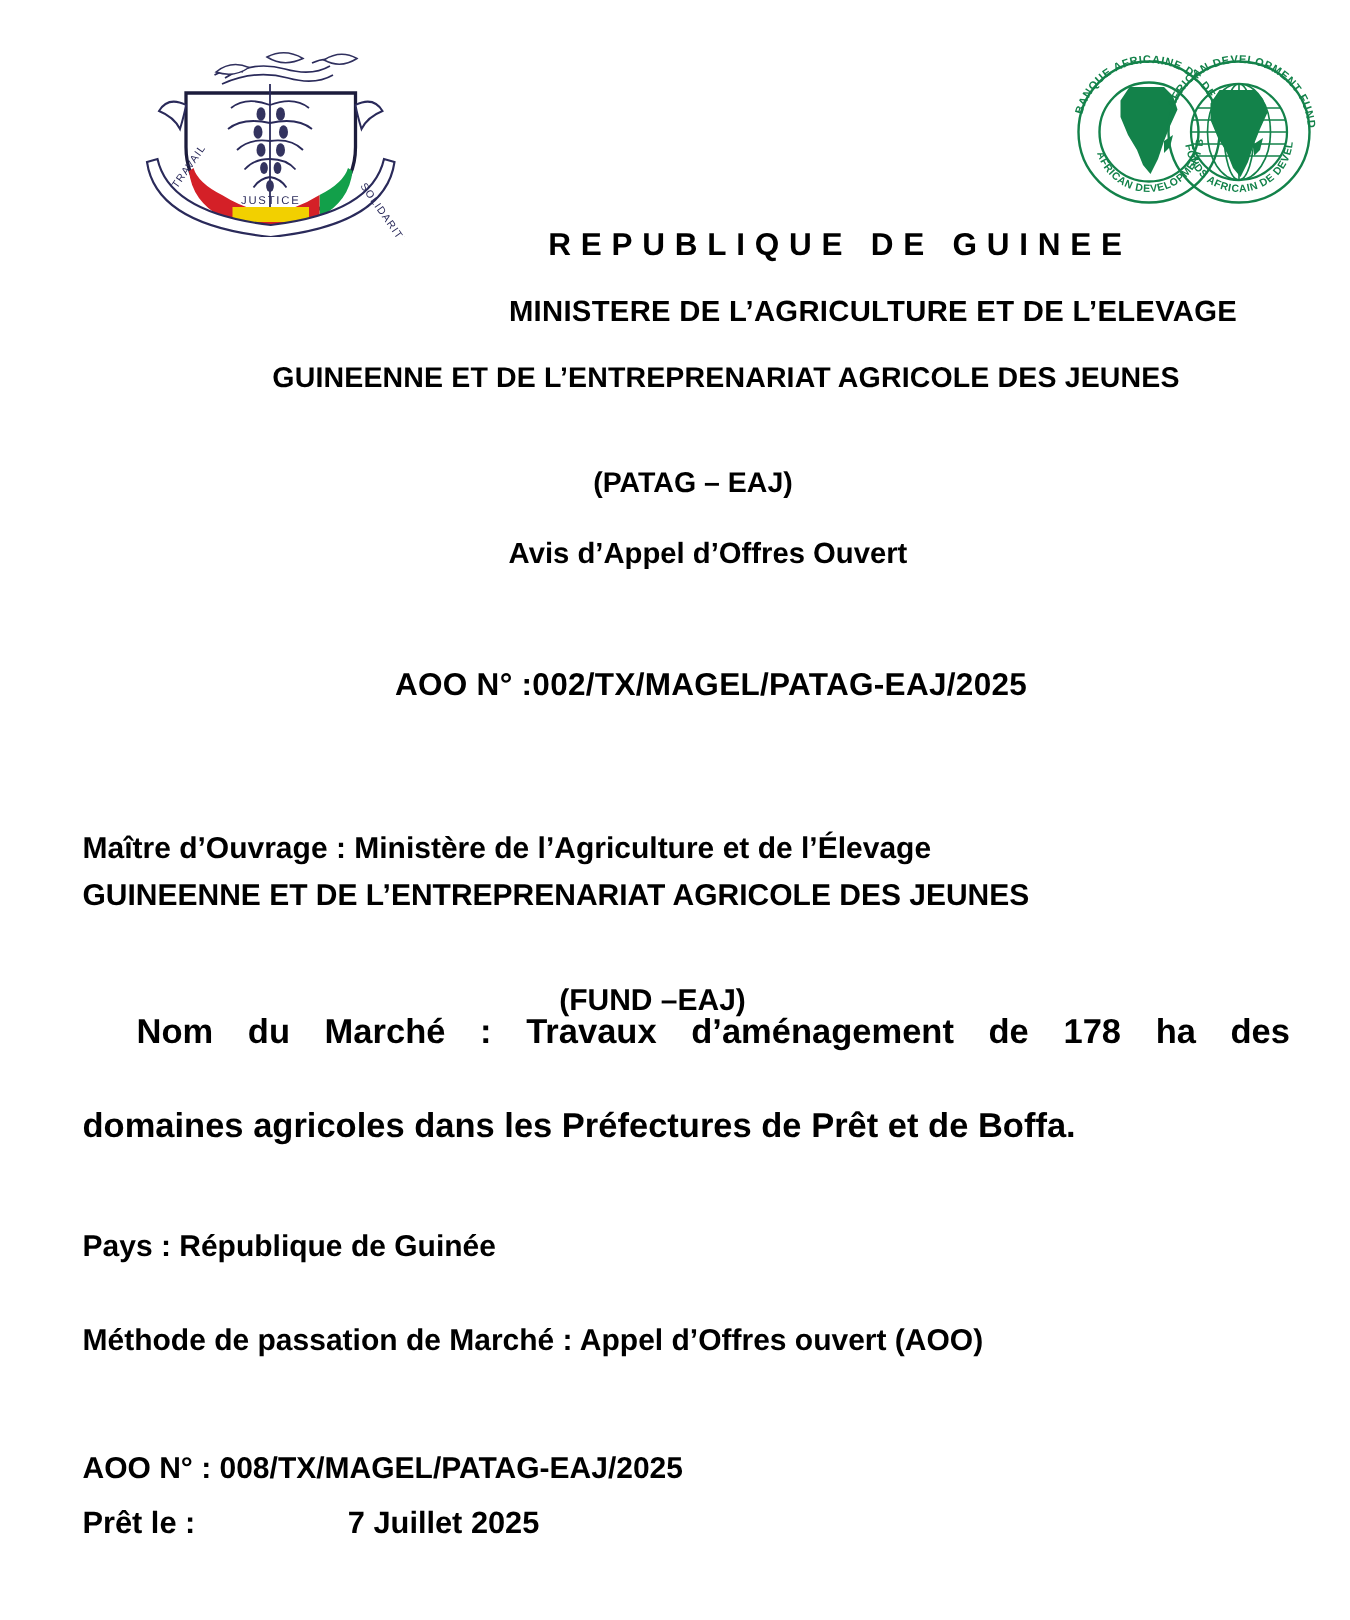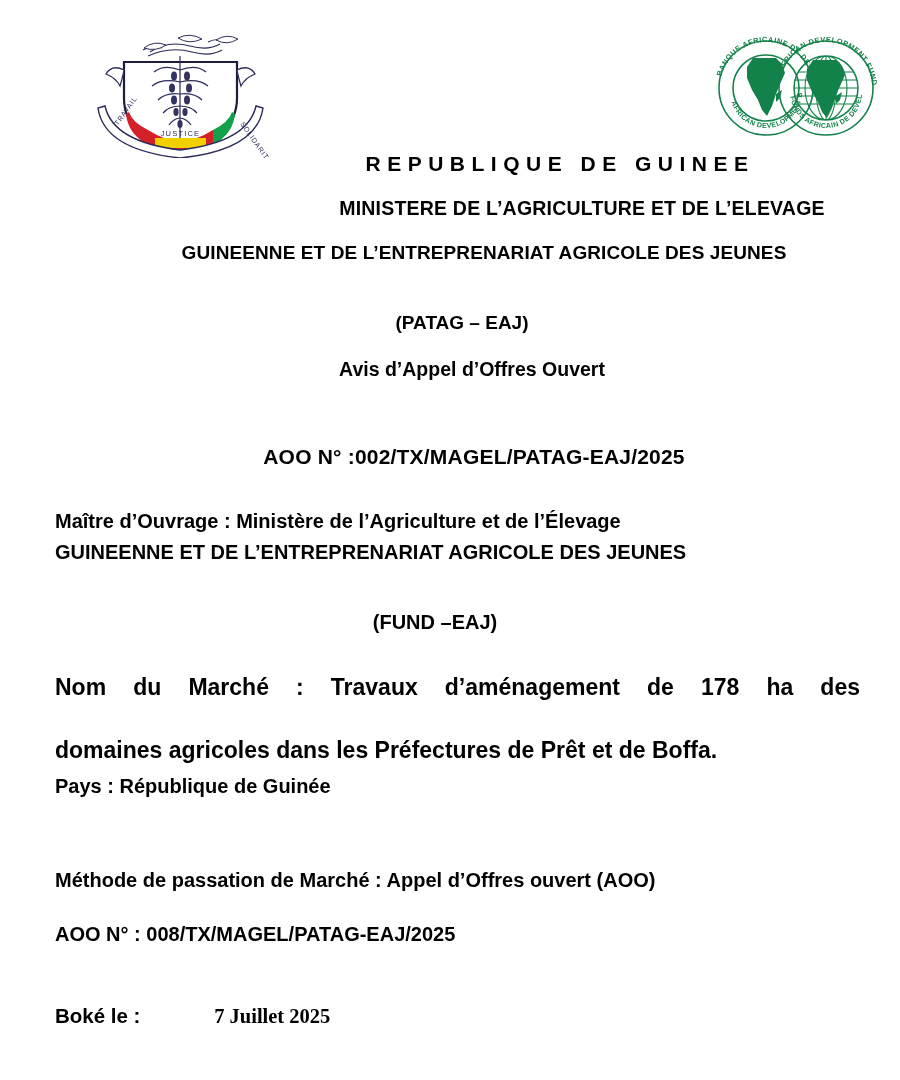--- a/index.html
+++ b/index.html
@@ -81,20 +81,21 @@
   
   .body-block {
     position: absolute;
     left: 55px;
     width: 800px;
     font-weight: bold;
   }
   .row {
     font-size: 20px;
     line-height: 1.42;
+    margin-top: 45px;
   }
   .maitre { top: 507px; }
   .projet-line {
     top: 538px;
     text-align: justify;
     text-justify: inter-word;
   }
   .projet-line .ln1 {
     display: block;
     text-align: justify;
@@ -112,39 +113,39 @@
   }
 
   .nom-marche {
     top: 672px;
     font-size: 23px;
     line-height: 1.38;
     text-align: justify;
     text-justify: inter-word;
     width: 805px;
   }
-  .nom-marche .nm1 { display: block; }
+  .nom-marche .nm1 { display: block; margin-left: 36px; }
   .nom-marche .nm1::after {
     content: "";
     display: inline-block;
     width: 100%;
   }
   .nom-marche .nm2 { display: block; }
 
   .pays  { top: 772px; }
   .pret  { top: 801px; }
-  .methode { top: 866px; }
+  .methode { top: 835px; }
   .aoo-left { top: 920px; }
 
   .emis {
     top: 1004px;
     font-size: 20.5px;
   }
   .emis .lbl { display: inline-block; }
-  .emis .date { display: inline-block; margin-left: 68px; font-family: Liberation Serif, serif; }
+  .emis .date { display: inline-block; margin-left: 96px; }
 </style>
 </head>
 <body>
 
 <div class="page">
 
   <div class="logo-guinea">
     <svg viewBox="0 0 185 132" width="185" height="132" xmlns="http://www.w3.org/2000/svg">
 
       <g stroke="#2a2a5a" stroke-width="1.1" fill="none">
@@ -279,17 +280,17 @@
   </div>
 
   <div class="body-block row pays">Pays : République de Guinée</div>
 
 
   <div class="body-block row methode">Méthode de passation de Marché :  Appel d’Offres ouvert (AOO)</div>
 
   <div class="body-block row aoo-left">AOO N° : 008/TX/MAGEL/PATAG-EAJ/2025</div>
 
   <div class="body-block emis">
-    <span class="lbl">Boké le :</span>
+    <span class="lbl">Prêt le :</span>
     <span class="date">7 Juillet 2025</span>
   </div>
 
 </div>
 
 </body></html>

